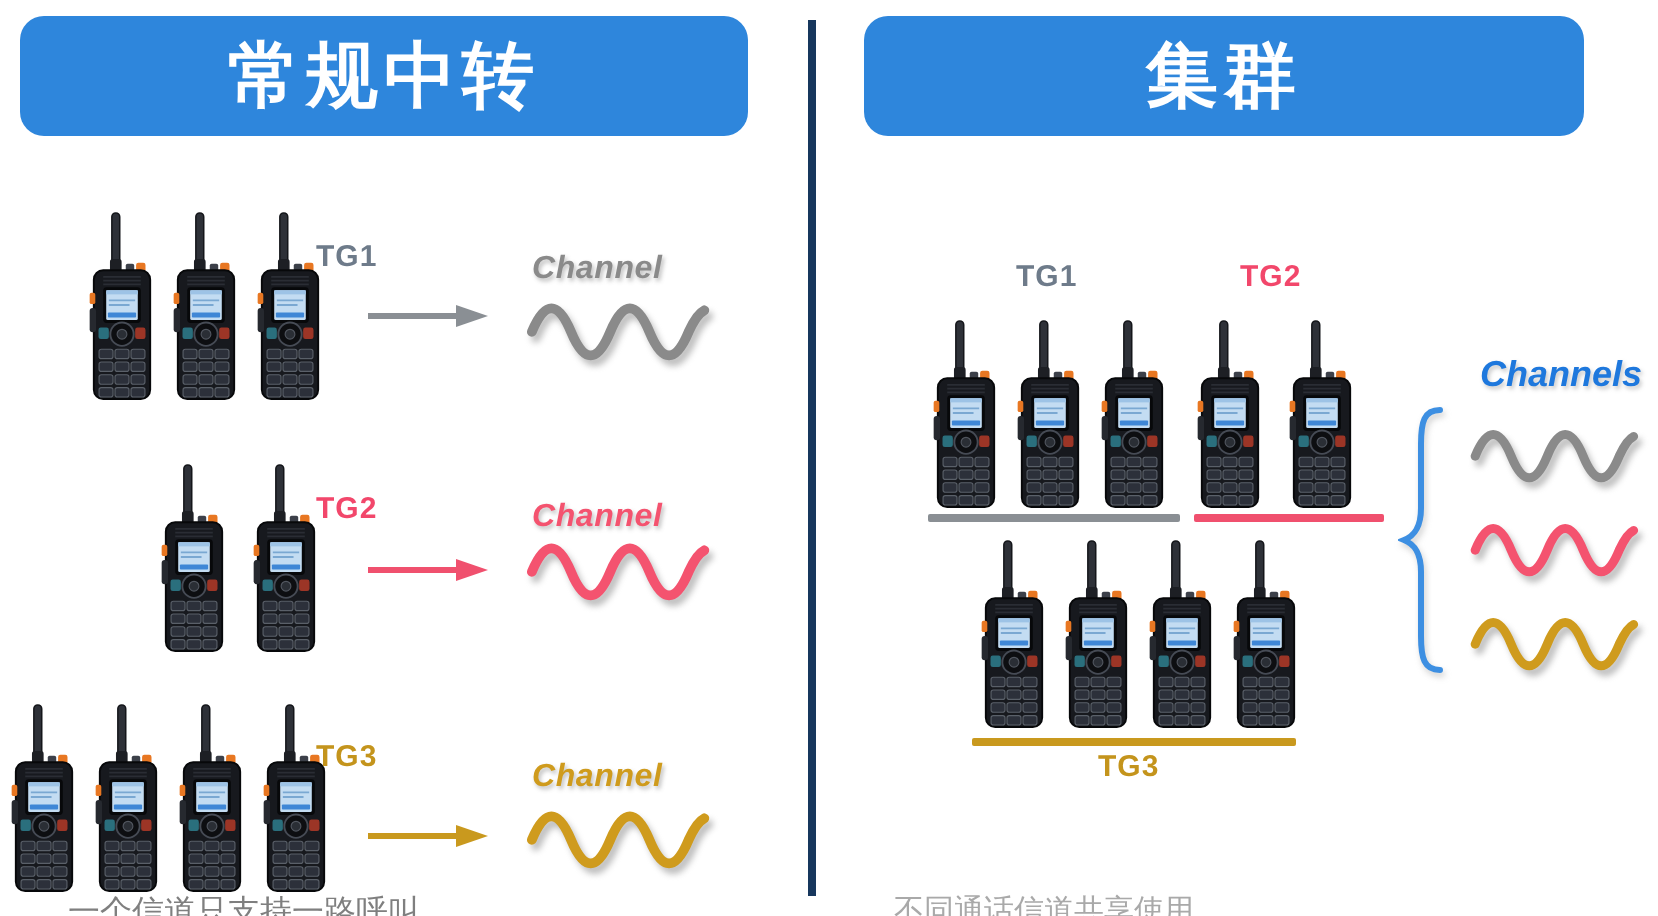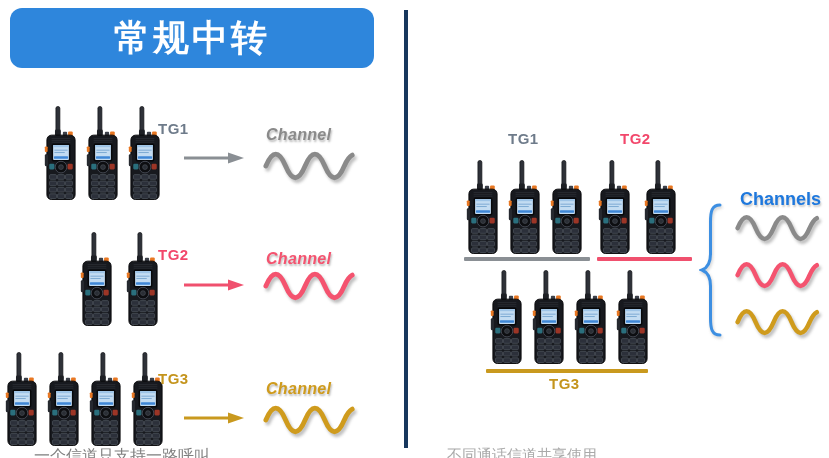--- a/index.html
+++ b/index.html
@@ -25,38 +25,40 @@
   .arrow{position:absolute;width:64px;height:14px;display:block;}
   .channel-label{
     position:absolute;font-size:16px;font-weight:700;font-style:italic;
     letter-spacing:.3px;text-shadow:1px 1.5px 2px rgba(110,110,110,.45);
   }
   .wave{position:absolute;display:block;filter:drop-shadow(2px 3px 1.5px rgba(110,110,110,.45));}
   .wave-left{width:98px;height:40px;}
   .wave-right{width:90px;height:37px;}
   .underline{position:absolute;height:4px;border-radius:1px;}
   .channels-label{
-    position:absolute;left:740px;top:177px;font-size:18px;font-weight:700;
+    position:absolute;left:740px;top:177px;font-size:18px;font-weight:700;font-style:italic;
     text-shadow:1px 1.5px 2px rgba(120,120,120,.4);
-    margin-top:12px;
   }
   .brace{position:absolute;left:699px;top:202px;width:24px;height:136px;display:block;
     filter:drop-shadow(1.5px 2px 1.5px rgba(120,120,120,.35));}
   .note{position:absolute;font-size:16px;white-space:nowrap;}
   .note-left{left:34px;top:446px;}
   .note-right{left:447px;top:446px;font-size:15px;}
 </style>
 </head>
 <body>
 
 <div id="stage">
 
   <div class="hdr hdr-left" style="background-color: rgb(46, 134, 220);">
     <span style="color: rgb(255, 255, 255);">常规中转</span>
   </div>
+  <div class="hdr hdr-right" style="background-color: rgb(46, 134, 220);">
+    <span style="color: rgb(255, 255, 255);">集群</span>
+  </div>
 
   <div class="divider" style="background-color: rgb(23, 55, 93);"></div>
 
   <div class="radio-row gap8" style="left:44px;top:106px;">
   <svg class="radio" viewBox="0 0 36 100" aria-hidden="true">
     <rect x="12.6" y="0.5" width="4.2" height="30" rx="2" fill="#2e3138" stroke="#14161a" stroke-width="0.8"></rect>
     <rect x="11.6" y="25" width="6.2" height="7" rx="1.5" fill="#1d1f24"></rect>
     <rect x="20" y="27.5" width="4.5" height="4.5" rx="1" fill="#3c4049"></rect>
     <rect x="25.5" y="27" width="5" height="5" rx="1.2" fill="#e87722"></rect>
     <rect x="3" y="31" width="30" height="68.5" rx="5" fill="#17191e" stroke="#07080a" stroke-width="1"></rect>

